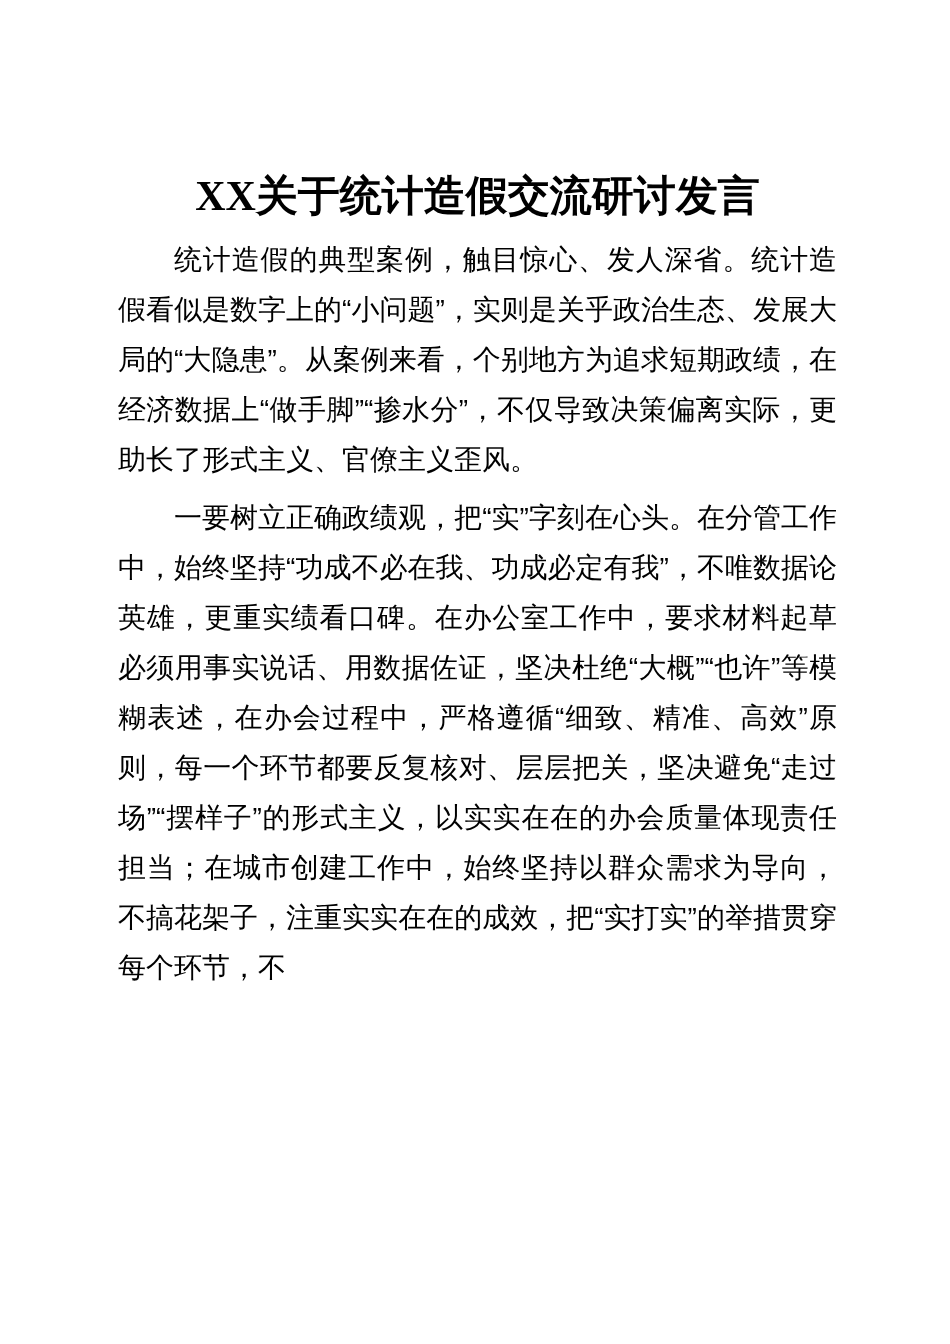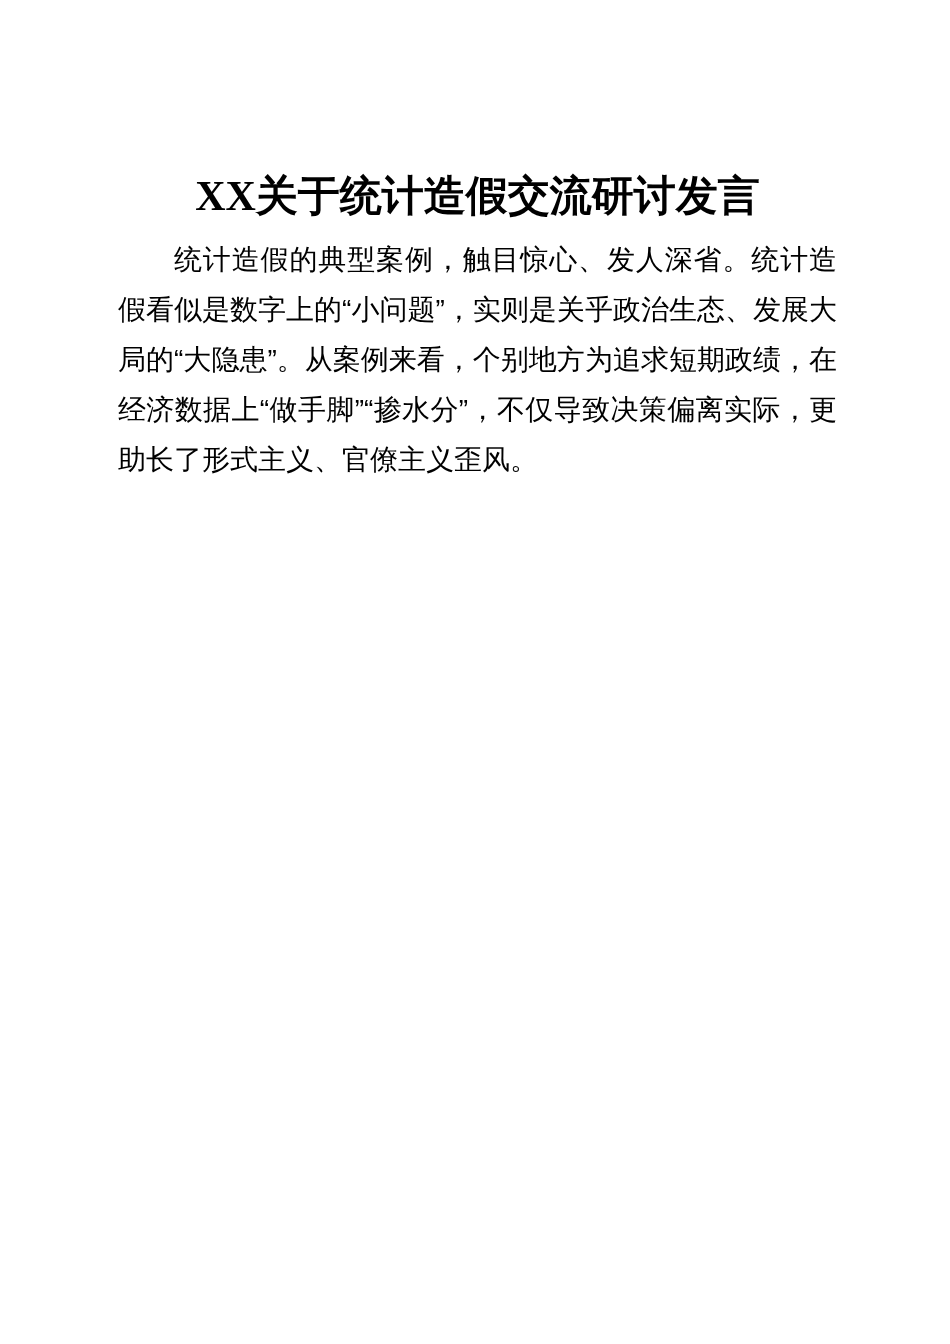--- a/index.html
+++ b/index.html
@@ -37,13 +37,14 @@
     text-indent: 2em;
     margin: 8px;
   }
 </style>
 </head>
 <body>
 
 <div class="page">
   <h1 class="doc-title">XX关于统计造假交流研讨发言</h1>
   <p class="para">统计造假的典型案例，触目惊心、发人深省。统计造假看似是数字上的“小问题”，实则是关乎政治生态、发展大局的“大隐患”。从案例来看，个别地方为追求短期政绩，在经济数据上“做手脚”“掺水分”，不仅导致决策偏离实际，更助长了形式主义、官僚主义歪风。</p>
+  <p class="para">一要树立正确政绩观，把“实”字刻在心头。在分管工作中，始终坚持“功成不必在我、功成必定有我”，不唯数据论英雄，更重实绩看口碑。在办公室工作中，要求材料起草必须用事实说话、用数据佐证，坚决杜绝“大概”“也许”等模糊表述，在办会过程中，严格遵循“细致、精准、高效”原则，每一个环节都要反复核对、层层把关，坚决避免“走过场”“摆样子”的形式主义，以实实在在的办会质量体现责任担当；在城市创建工作中，始终坚持以群众需求为导向，不搞花架子，注重实实在在的成效，把“实打实”的举措贯穿每个环节，不</p>
 </div>
 
 </body></html>

